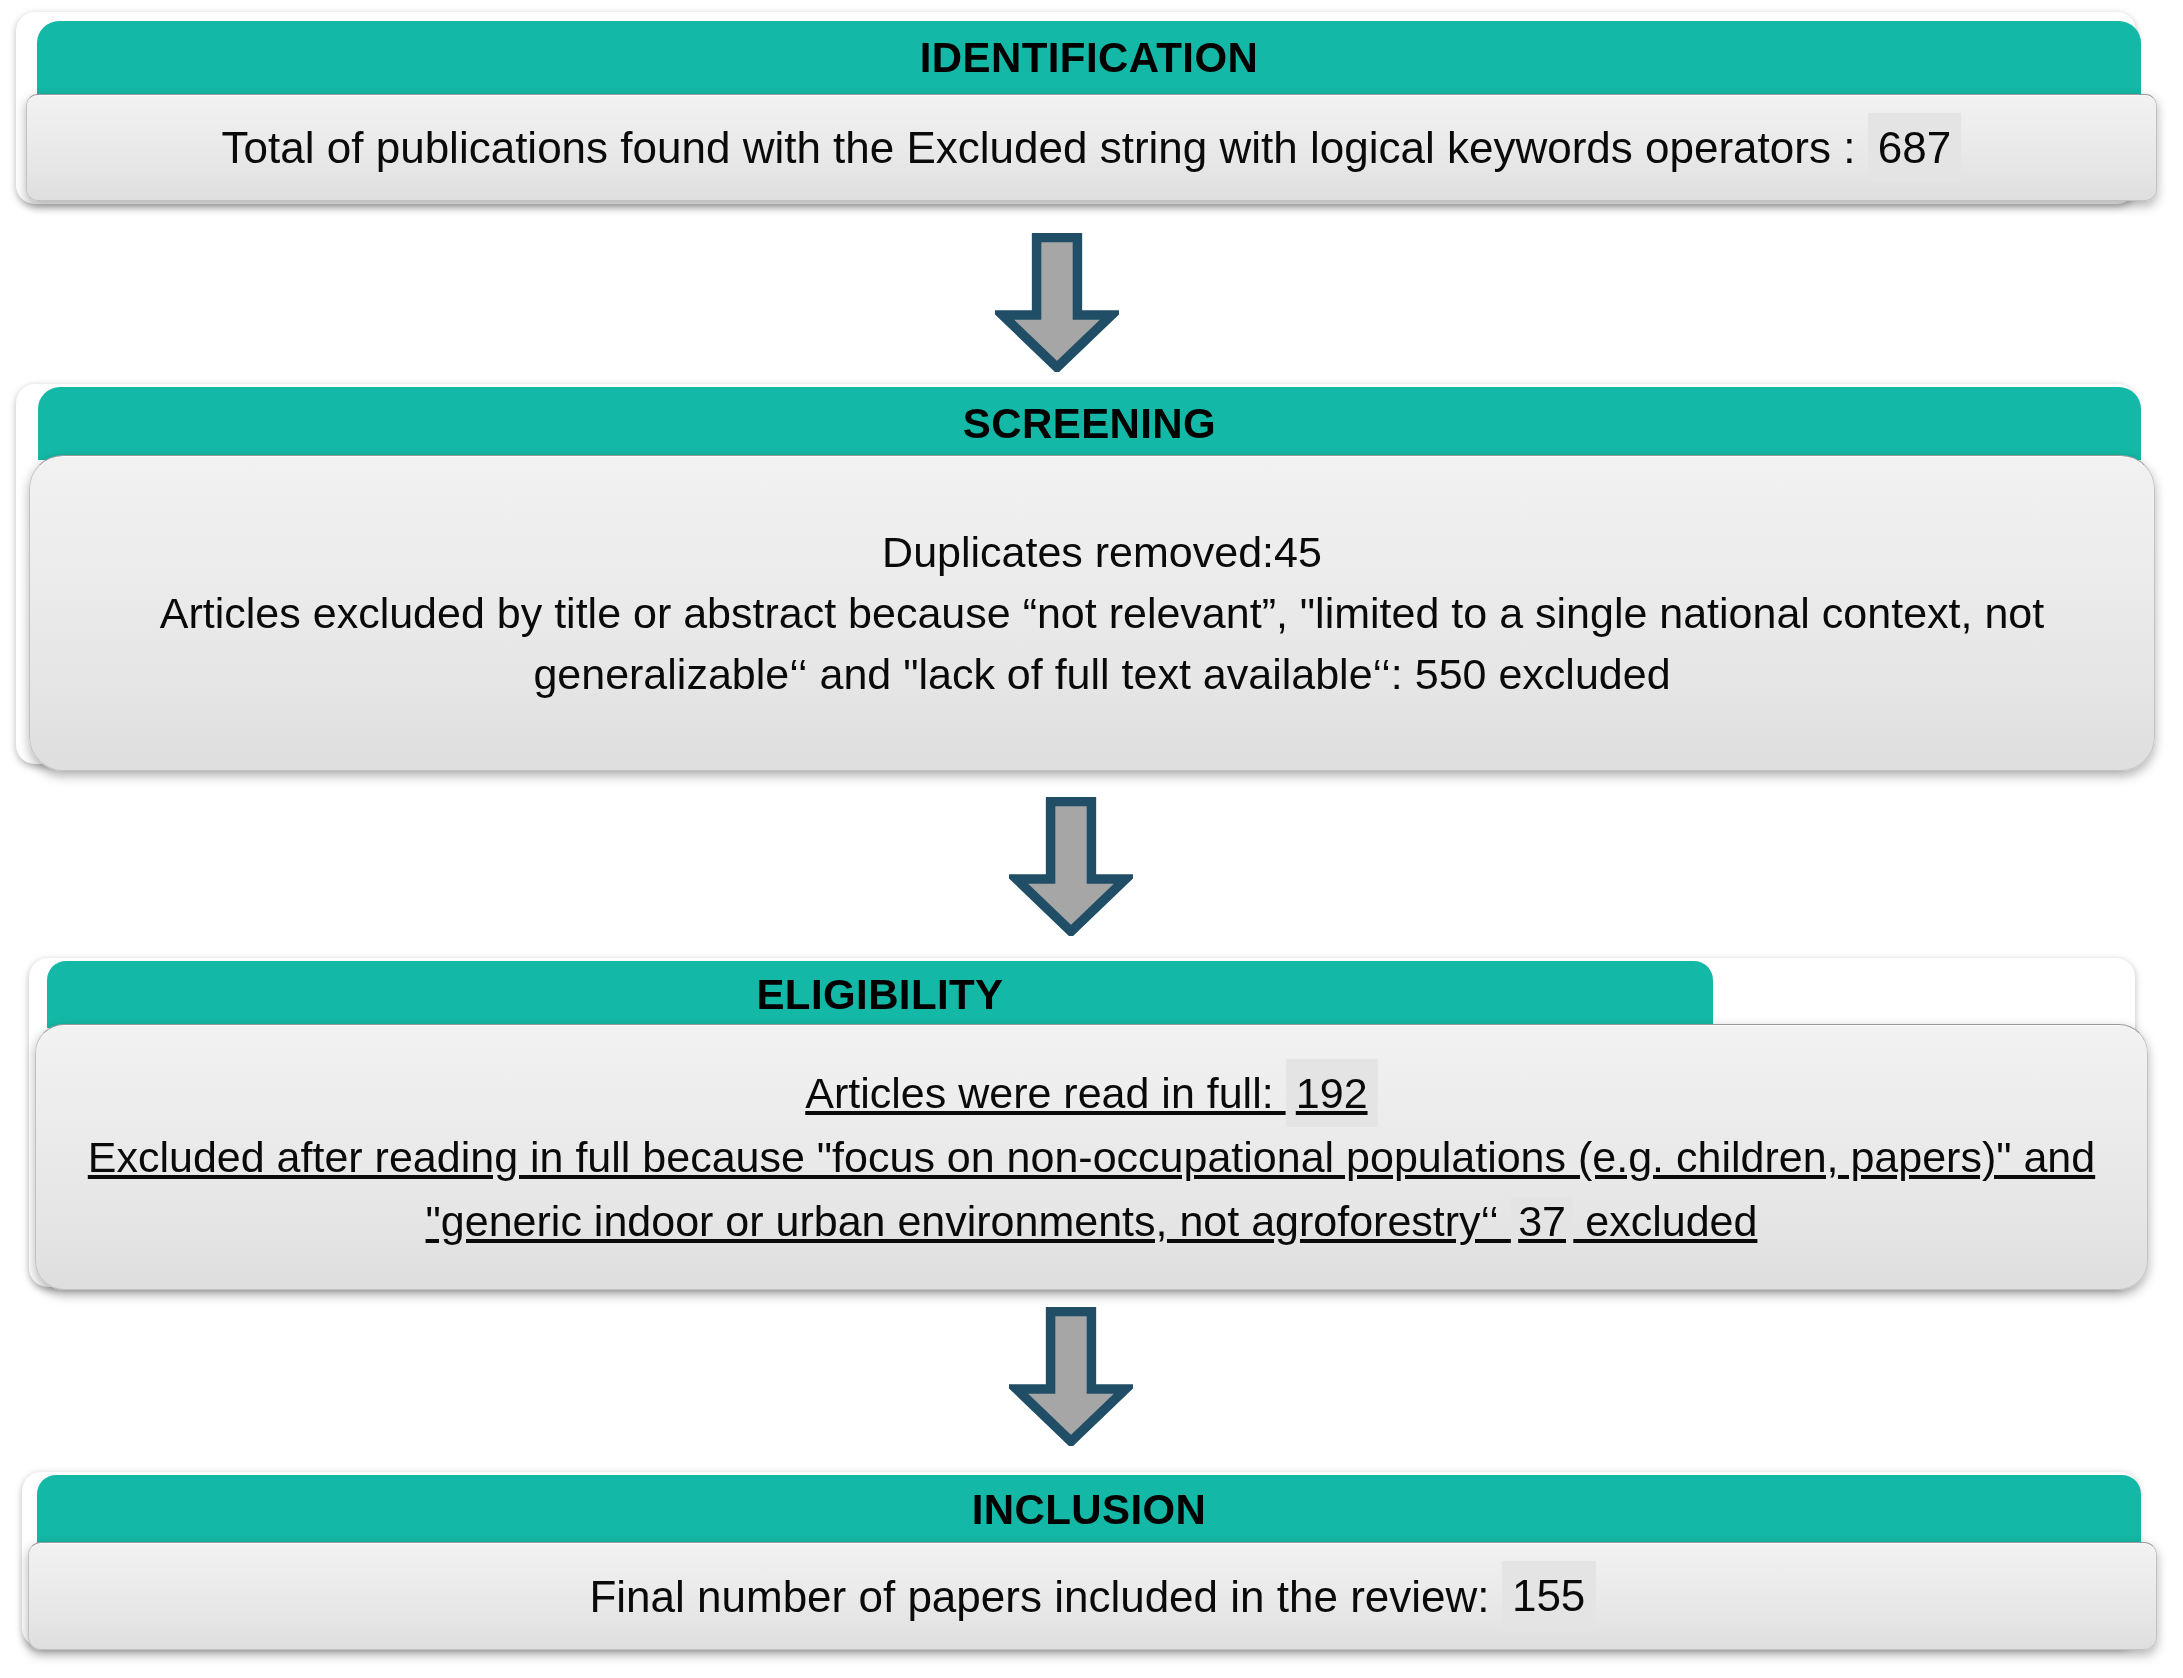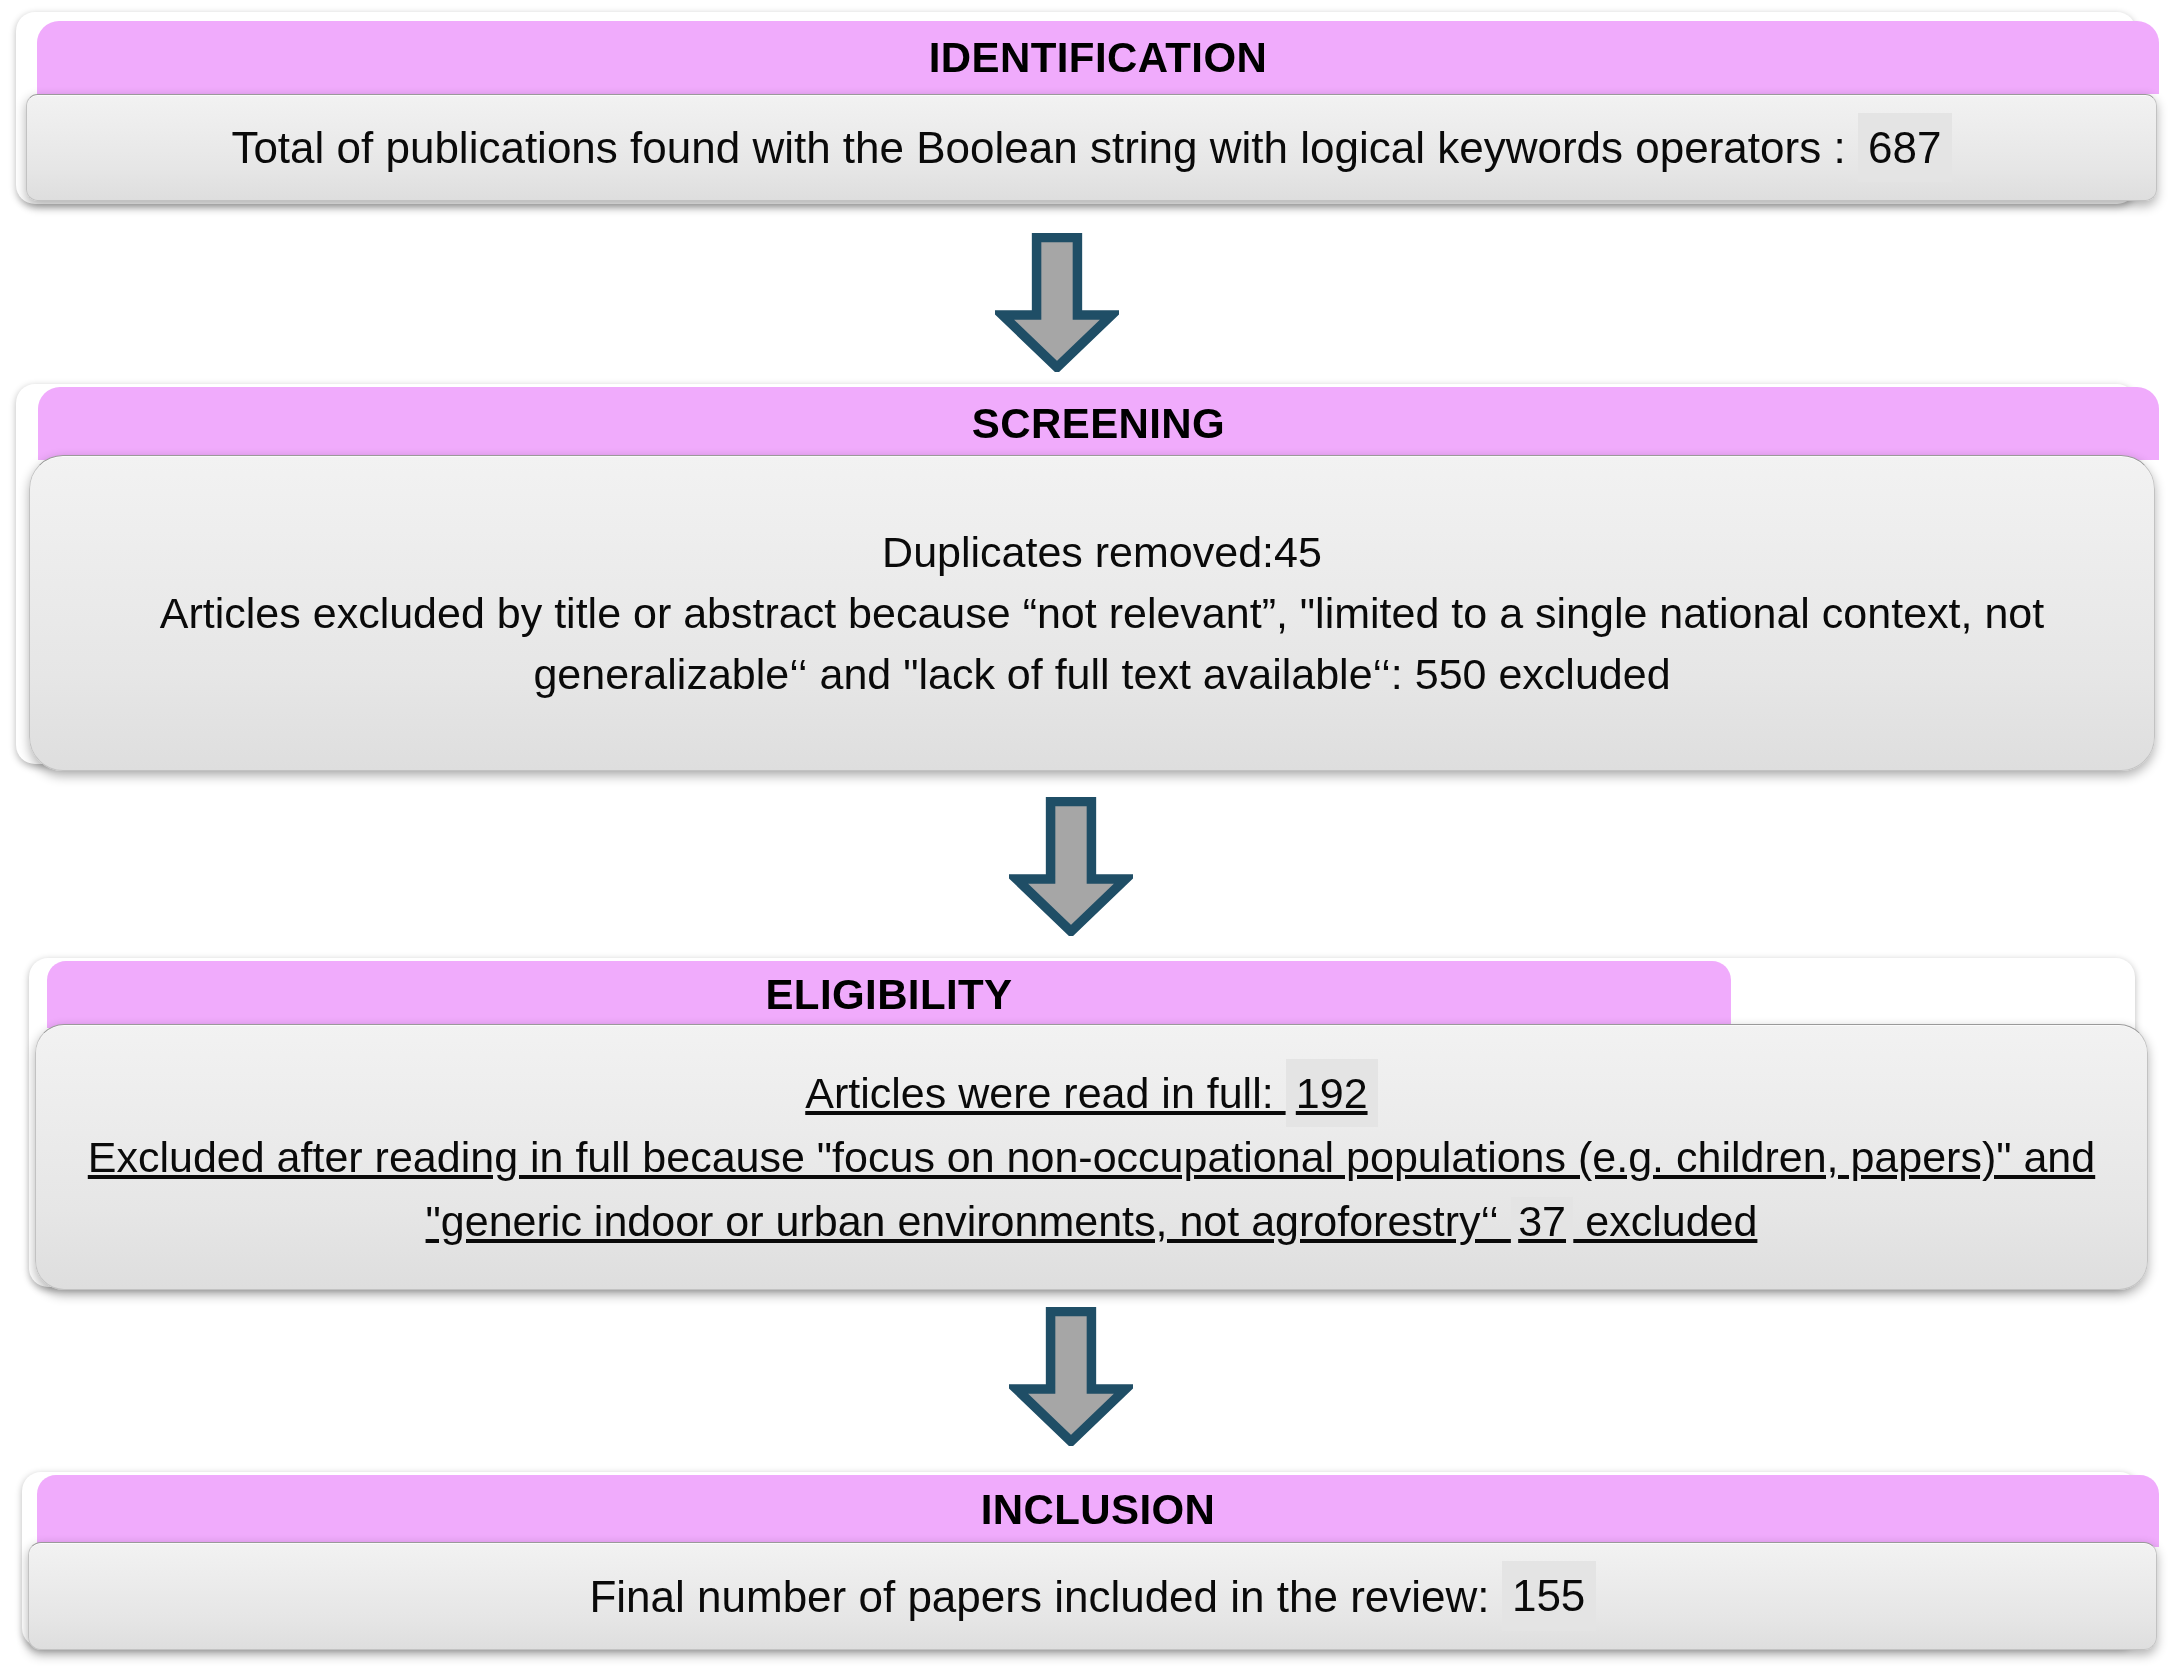--- a/index.html
+++ b/index.html
@@ -23,24 +23,23 @@
   
   .under-card{
     position:absolute;
     background:#ffffff;
     border-radius:19px;
     box-shadow:0 2.2px 7.3px rgba(0,0,0,.28);
   }
 
   .header-band{
     position:absolute;
-    background:#f0abfc;
+    background:#14b8a6;
     border-radius:22px 22px 0 0;
     z-index:2;
-    padding-left:18px;
   }
   .header-band.squared{border-radius:19px 19px 0 0;}
 
   .header-label{
     position:absolute;
     left:0;right:0;
     text-align:center;
     font-weight:bold;
     color:#000000;
     letter-spacing:0.4px;
@@ -90,21 +89,21 @@
   <div class="stage" style="left:0;top:0;width:2183px;height:219px;">
 
     <div class="under-card" style="left:16px;top:11.7px;width:2120px;height:192px;"></div>
 
     <div class="header-band" style="left:37px;top:20.5px;width:2104px;height:73px;">
       <div class="header-label" style="top:13px;font-size:42px;">IDENTIFICATION</div>
     </div>
 
     <div class="body-box" style="left:26px;top:94px;width:2131px;height:107px;border-radius:11.7px;">
       <div class="body-text" style="font-size:44px;line-height:51px;padding:0 26px;">
-        <span>Total of publications found with the Boolean string with logical keywords operators : </span><span class="num-hl tall">687</span>
+        <span>Total of publications found with the Excluded string with logical keywords operators : </span><span class="num-hl tall">687</span>
       </div>
     </div>
   </div>
 
   <div class="arrow" style="left:995px;top:233px;width:124px;height:139px;">
     <svg width="124" height="139" viewBox="0 0 170 190">
       <polygon points="57,6 113,6 113,112 160,112 85,184 10,112 57,112" fill="#a6a6a6" stroke="#1f4e66" stroke-width="13" stroke-linejoin="miter"></polygon>
     </svg>
   </div>
 

